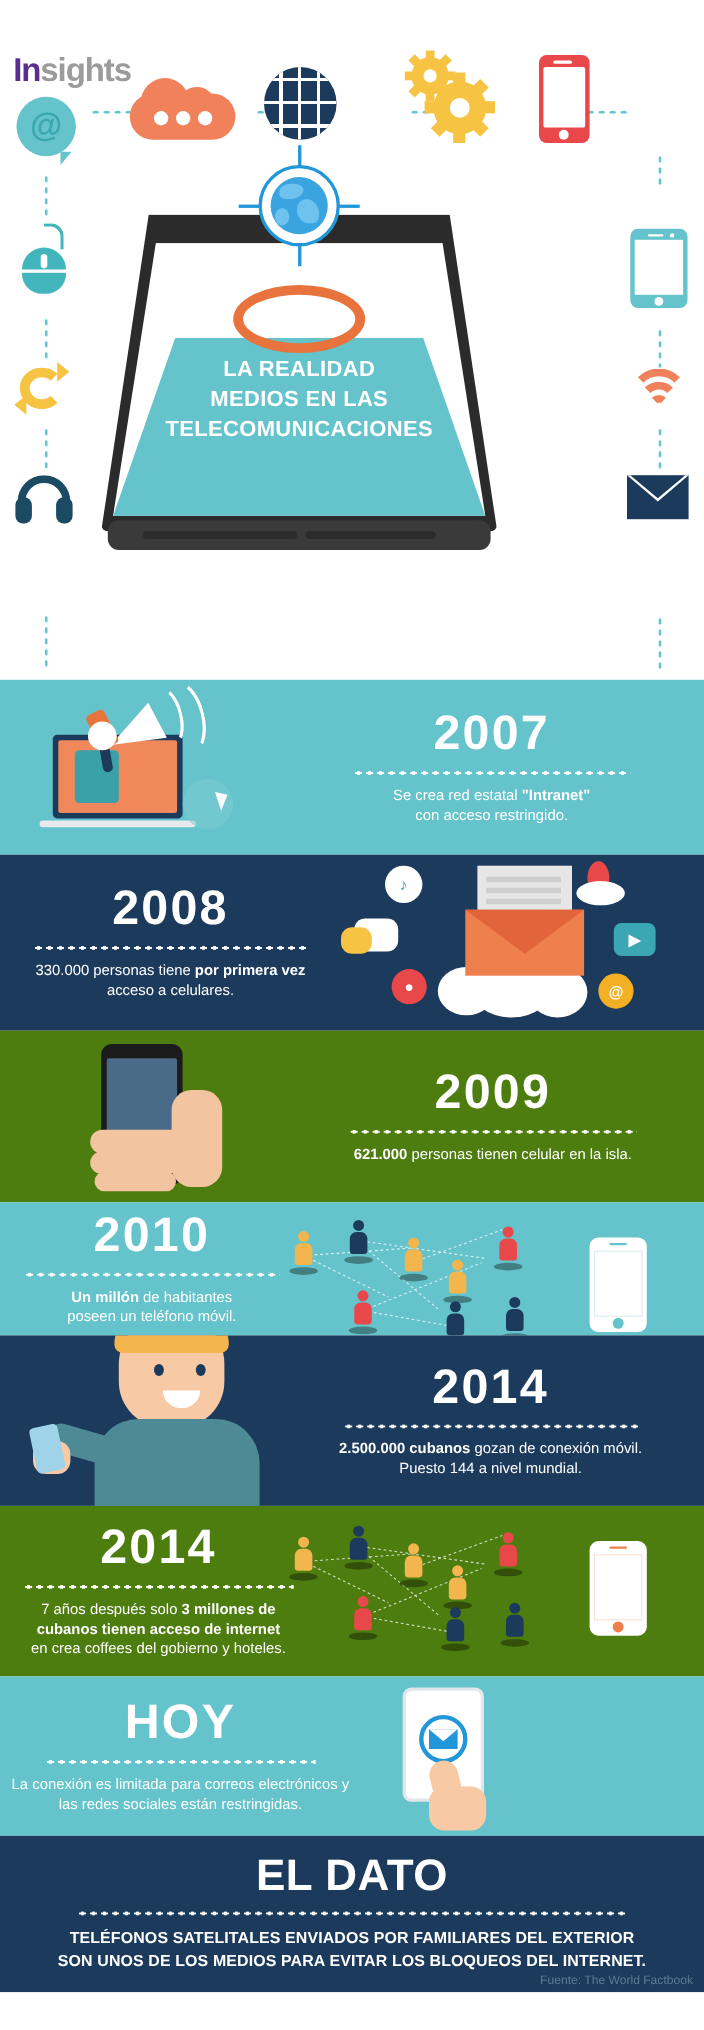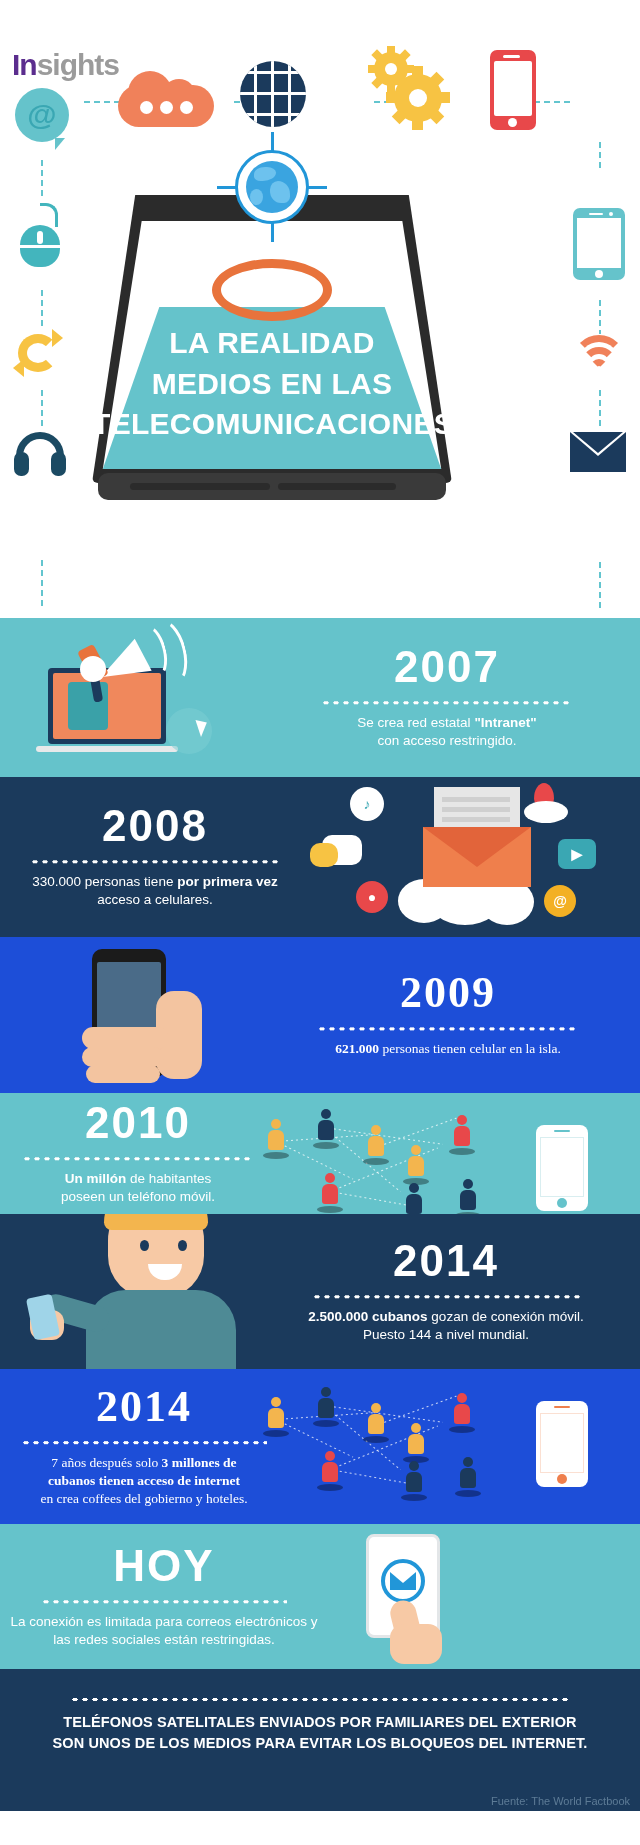--- a/index.html
+++ b/index.html
@@ -129,34 +129,34 @@
   .target .cross-v { position:absolute; left:50%; margin-left:-1.5px; top:-18px; height:110px; width:3px; background:#2196d8; }
   .target .cross-h { position:absolute; top:50%; margin-top:-1.5px; left:-18px; width:110px; height:3px; background:#2196d8; }
   .target .ring { position:absolute; inset:0; border:3px solid #2196d8; border-radius:50%; background:#fff; }
   .target .globe { position:absolute; left:11px; top:11px; width:52px; height:52px; border-radius:50%;
       background:#3aa4e0; overflow:hidden; }
   .target .globe .land1 { position:absolute; left:8px; top:6px; width:22px; height:14px; background:#6dc2ee; border-radius:50% 40% 60% 30%; }
   .target .globe .land2 { position:absolute; left:24px; top:20px; width:20px; height:22px; background:#6dc2ee; border-radius:40% 60% 30% 55%; }
   .target .globe .land3 { position:absolute; left:4px; top:28px; width:13px; height:16px; background:#6dc2ee; border-radius:50%; }
 
   .device .title { position:absolute; left:0; top:128px; width:360px; text-align:center;
-      color:#fff; font-weight:bold; font-size:30px; line-height:1.35; letter-spacing:0.3px; }
+      color:#fff; font-weight:bold; font-size:20px; line-height:1.35; letter-spacing:0.3px; }
 
   
   .band { position:relative; width:640px; overflow:hidden; }
   .band .year { font-weight:bold; color:#fff; font-size:44px; letter-spacing:2px; line-height:1; }
   .band .dots { height:5px; margin:11px auto 9px;
       background-image:radial-gradient(#fff 42%, transparent 43%); background-size:10px 5px; background-repeat:repeat-x; }
   .band .desc { color:#fff; font-size:13.5px; line-height:1.35; }
   .band .desc b { font-weight:bold; }
   .txtblock { position:absolute; top:50%; transform:translateY(-50%); text-align:center; }
 
   .b-teal { background:#65c3cb; }
   .b-navy { background:#1b3a5c; }
-  .b-orange { background:#1d4ed8;font-family:Liberation Serif, serif; }
+  .b-orange { background:#4d7c0f; }
 
   
   .laptop { position:absolute; }
   .laptop .lid { width:118px; height:76px; background:#1b3a5c; border-radius:4px; padding:5px; }
   .laptop .lid .inner { width:100%; height:100%; background:#f0885c; border-radius:2px; }
   .laptop .foot { width:142px; height:6px; background:#e7e9ea; border-radius:3px; margin:2px 0 0 -12px; }
   .mg-cone { width:0;height:0; border-top:18px solid transparent; border-bottom:18px solid transparent;
       border-right:48px solid #fff; transform:rotate(-28deg); }
   .mg-neck { position:absolute; width:18px; height:34px; background:#e8733c; border-radius:4px; }
   .mg-handle { position:absolute; width:9px; height:26px; background:#1b3a5c; border-radius:4px; }
@@ -643,19 +643,20 @@
             <div class="f"></div>
           </div>
         <div style="position:absolute; left:50%; margin-left:-4px; bottom:4px; width:8px; height:8px; background:#e3e6e8; border-radius:50%;"></div>
       </div>
       <div class="hoy-hand" style="left:56px; top:72px; width:26px; height:56px; transform:rotate(-14deg);"></div>
       <div class="hoy-hand" style="left:52px; top:96px; width:52px; height:40px;"></div>
     </div>
   </div>
 
   <div class="eldato" style="height:142px;">
+    <div class="t">EL DATO</div>
     <div class="dots"></div>
     <div class="l">TELÉFONOS SATELITALES ENVIADOS POR FAMILIARES DEL EXTERIOR</div>
     <div class="l">SON UNOS DE LOS MEDIOS PARA EVITAR LOS BLOQUEOS DEL INTERNET.</div>
     <div class="source">Fuente: The World Factbook</div>
   </div>
 
 </div>
 
 </body></html>

